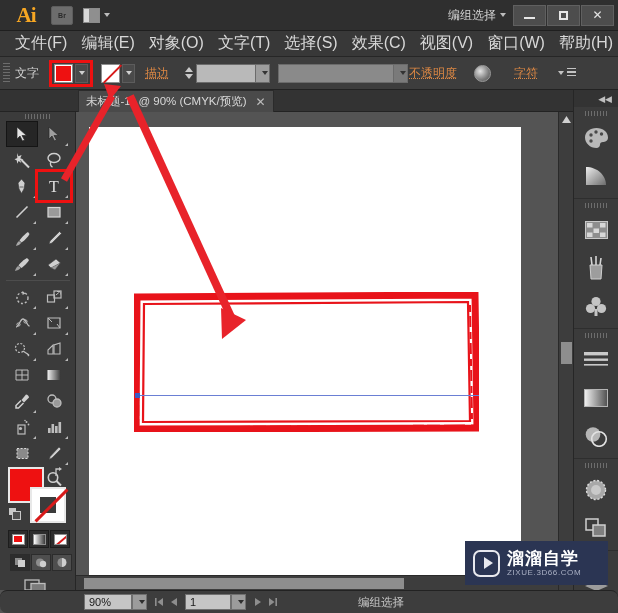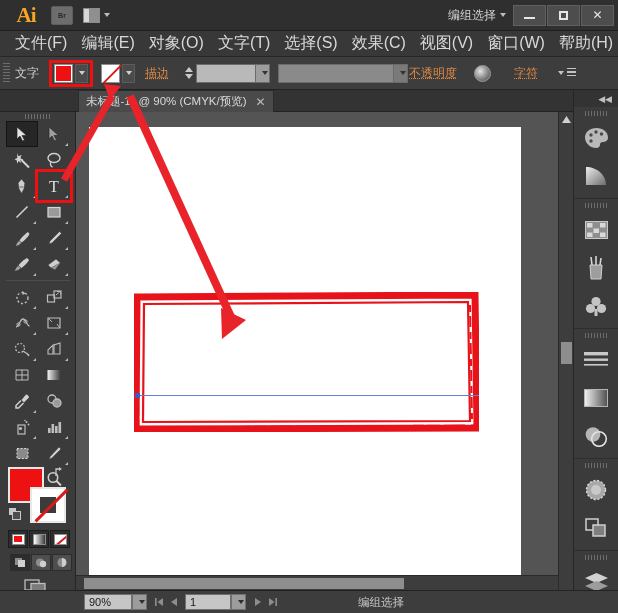--- a/index.html
+++ b/index.html
@@ -243,21 +243,21 @@
   .hscroll {
     position: absolute; top: 575px; left: 76px; width: 482px; height: 15px;
     background: #3d3d3d; border-top: 1px solid #2a2a2a;
   }
   .hscroll .thumb { position: absolute; top: 2px; left: 8px; width: 320px; height: 11px; background: #8e8e8e; }
 
   
   .statusbar {
     position: absolute; top: 590px; left: 0; width: 618px; height: 23px;
     background: #3d3d3d; border-top: 1px solid #222;
-    display: flex; align-items: center;
+    display: flex; align-items: center; border-radius: 7px;
   }
   .zoomfield {
     margin-left: 84px; height: 16px; width: 48px; background: #c6c6c6; border: 1px solid #707070;
     font-size: 11px; color: #1a1a1a; display: flex; align-items: center; padding-left: 4px;
   }
   .sb-drop {
     width: 15px; height: 16px; background: #9c9c9c; border: 1px solid #707070;
     display: flex; align-items: center; justify-content: center; margin-right: 4px;
   }
   .navbtn { width: 15px; height: 16px; display: flex; align-items: center; justify-content: center; }
@@ -876,14 +876,23 @@
       <path d="M64,180 L112,96" stroke="#e8232a" stroke-width="7" stroke-linecap="butt"></path>
       <path d="M104,84 L121,86 L110,100 Z" fill="#e8232a"></path>
     </g>
 
     <g>
       <path d="M130,96 L231,317" stroke="#e8232a" stroke-width="8" stroke-linecap="butt"></path>
       <path d="M222,339 L221,308 L246,320 Z" fill="#e8232a"></path>
     </g>
   </svg>
 
+  <div class="watermark">
+    <div class="wm-play">
+        <i></i>
+      </div>
+    <div class="wm-txt">
+      <div class="wm-name">溜溜自学</div>
+      <div class="wm-url">ZIXUE.3D66.COM</div>
+    </div>
+  </div>
 
 </div>
 
 </body></html>

